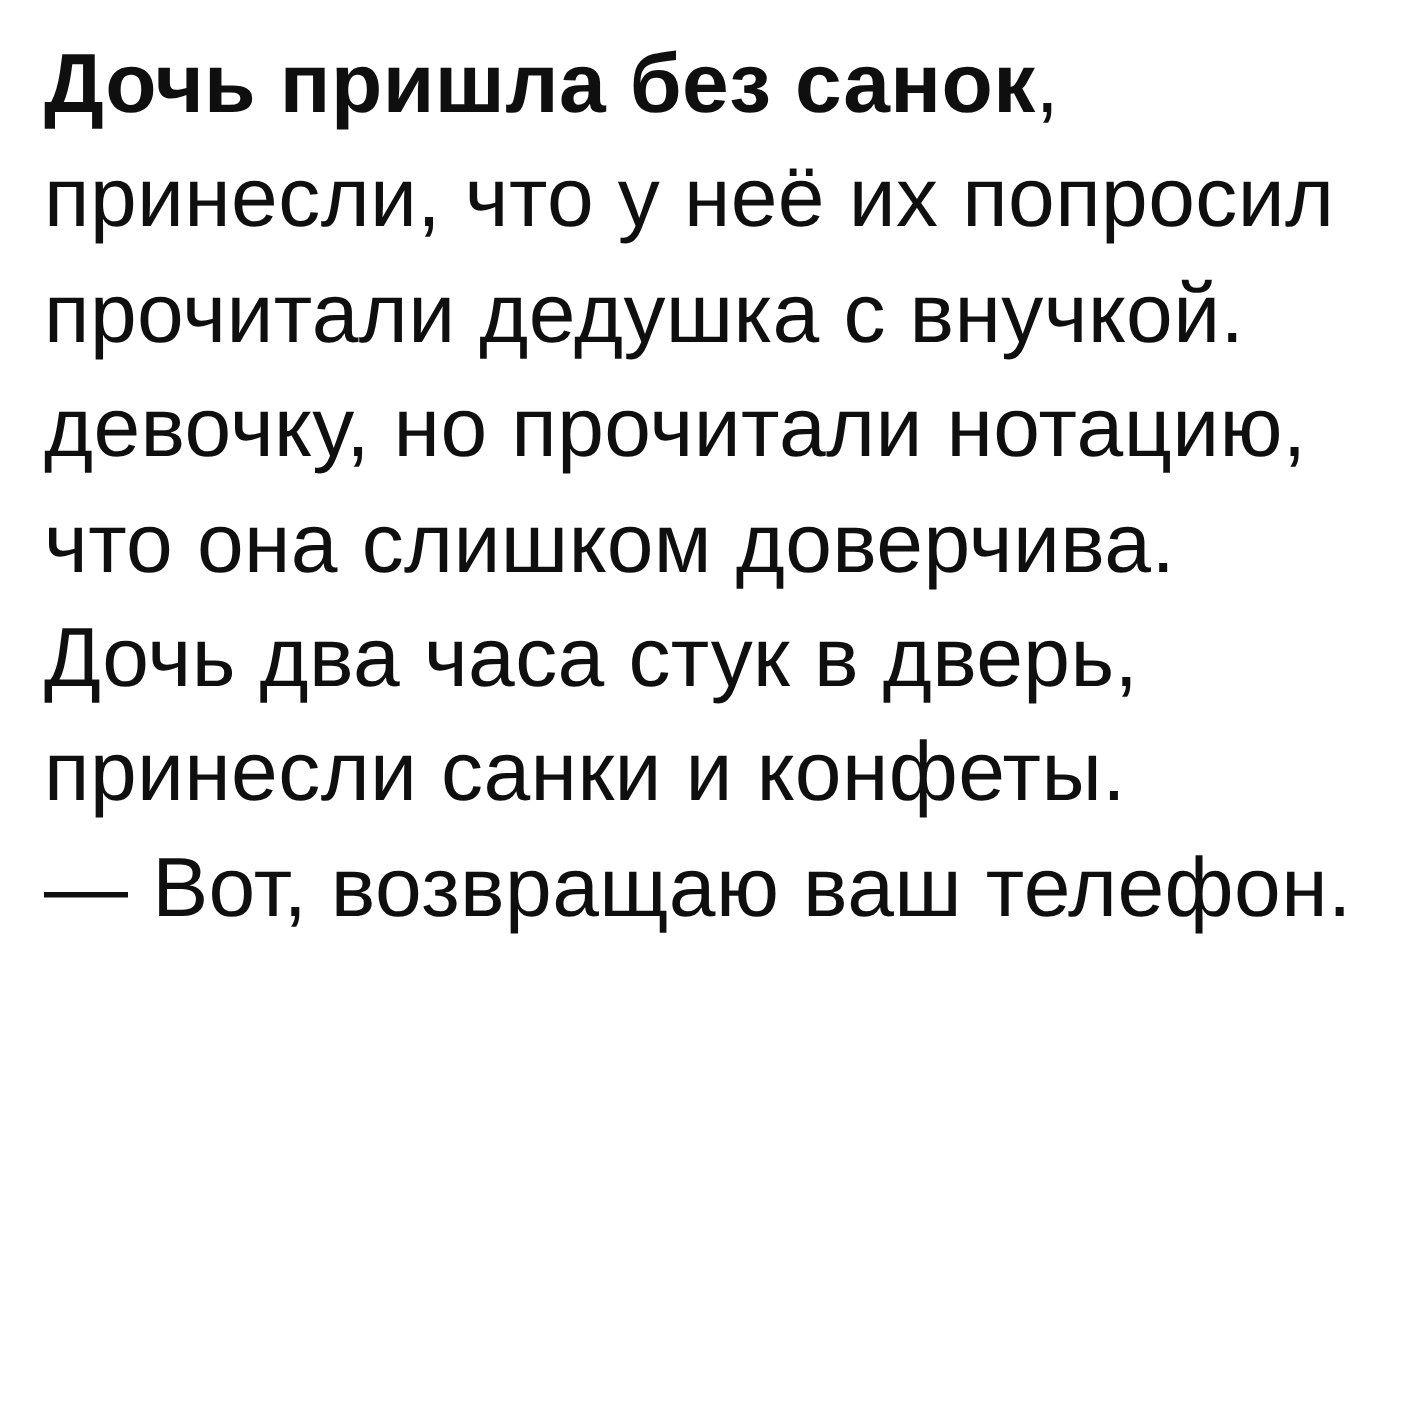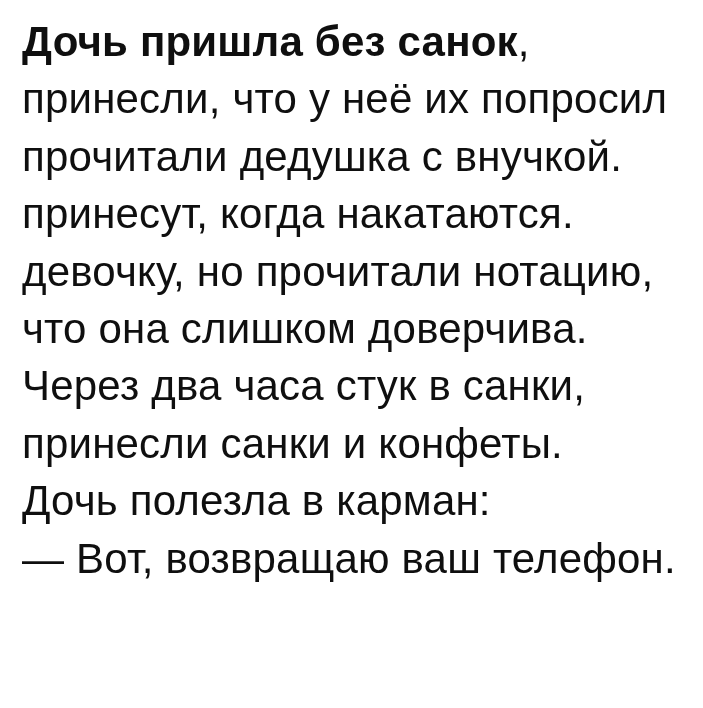--- a/index.html
+++ b/index.html
@@ -32,20 +32,18 @@
 </style>
 </head>
 <body>
 
 <div class="card">
   <div class="line">
     <span class="bold">Дочь пришла без санок</span><span>,</span>
   </div>
   <div class="line">принесли, что у неё их попросил</div>
   <div class="line">прочитали дедушка с внучкой.</div>
-  <div class="line">принесут, когда накатаются.</div>
   <div class="line">девочку, но прочитали нотацию,</div>
   <div class="line">что она слишком доверчива.</div>
-  <div class="line">Через два часа стук в санки,</div>
+  <div class="line">Дочь два часа стук в дверь,</div>
   <div class="line">принесли санки и конфеты.</div>
-  <div class="line">Дочь полезла в карман:</div>
   <div class="line">— Вот, возвращаю ваш телефон.</div>
 </div>
 
 </body></html>

